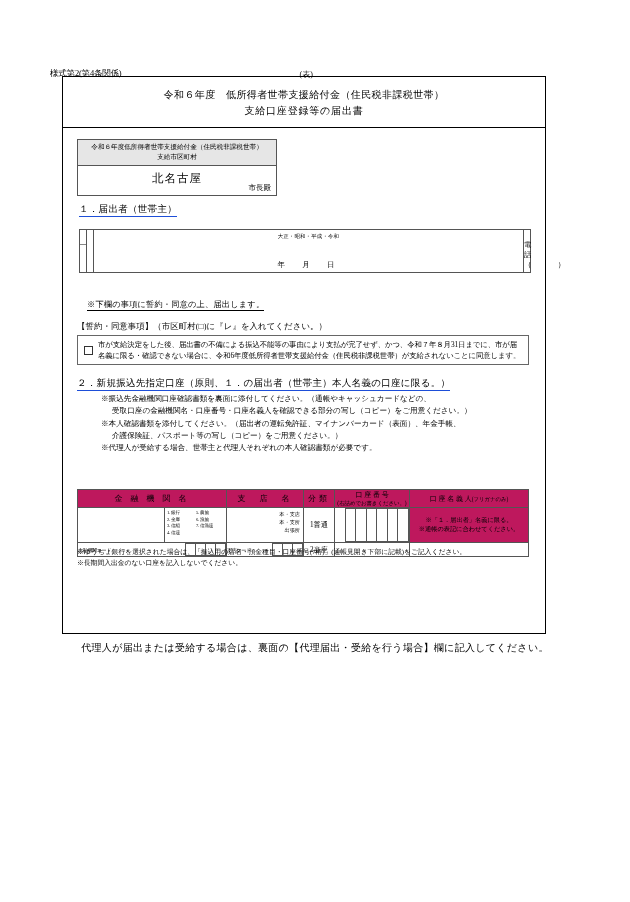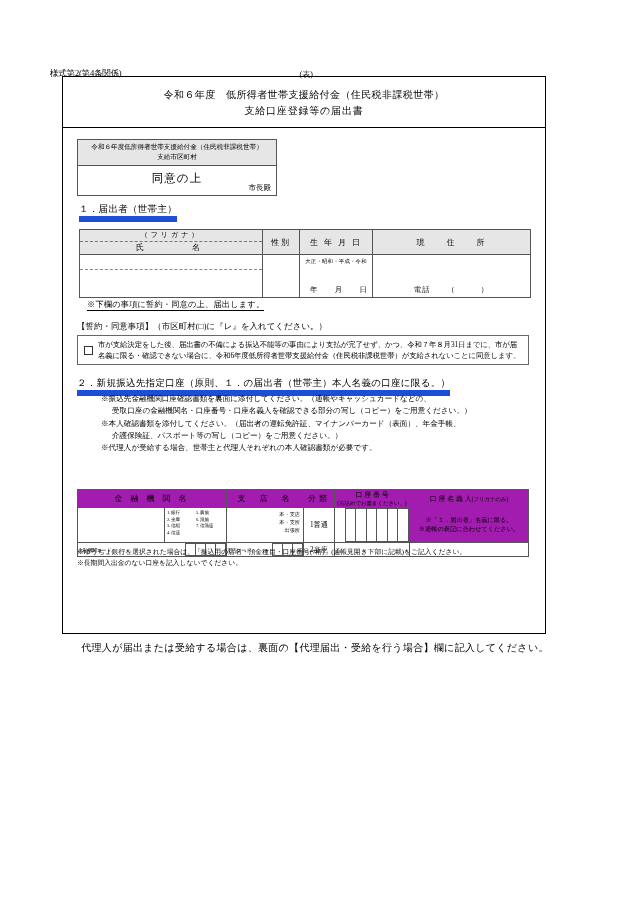--- a/index.html
+++ b/index.html
@@ -62,41 +62,41 @@
     position:absolute;right:22px;top:58px;
     width:52px;height:52px;border-radius:50%;
     border:1px dashed #777;
     display:flex;flex-direction:column;align-items:center;justify-content:center;
     font-size:7.2px;line-height:1.45;color:#222;
   }
 
   
   .sec-head{
     position:absolute;font-size:9.5px;letter-spacing:0.3px;
-    border-bottom:6px solid #1d4ed8;display:inline-block;padding-bottom:0px;
+    border-bottom:1px solid #1d4ed8;display:inline-block;padding-bottom:0px;
   }
   #sec1{left:16px;top:126px;}
   #sec2{left:14px;top:300px;}
 
   
   table{border-collapse:collapse;}
   .applicant{
     position:absolute;left:16px;top:152px;width:452px;
     font-size:7.6px;
   }
   .applicant td{border:0.8px solid #555;padding:0;}
   .applicant .hdr{background:#e6e6e6;text-align:center;}
   .cell-furi{height:11px;line-height:11px;font-size:7px;letter-spacing:3px;
              border-bottom:0.8px dashed #777 !important;}
   .cell-name{height:12px;line-height:12px;font-size:8px;letter-spacing:6px;}
   .hdr-mid{height:23px;text-align:center;vertical-align:middle;letter-spacing:2px;font-size:8px;}
   .body-row td{height:42px;vertical-align:top;}
   .nm-upper{height:14px;border-bottom:0.8px dashed #888;}
   .era{font-size:5.4px;text-align:center;padding-top:3px;letter-spacing:0.2px;}
-  .ymd{font-size:7.4px;text-align:right;letter-spacing:5px;position:absolute;
+  .ymd{font-size:7.4px;text-align:center;letter-spacing:5px;position:absolute;
        bottom:2px;left:0;right:0;}
   .relcell{position:relative;height:42px;}
   .tel{position:absolute;bottom:2px;left:0;right:0;text-align:center;
        font-size:7.4px;letter-spacing:1px;}
 
   
   .pledge-intro{
     position:absolute;left:24px;top:222px;font-size:8.2px;
     border-bottom:1px solid #000;display:inline-block;letter-spacing:0.2px;
   }
@@ -115,21 +115,21 @@
   .notes{position:absolute;left:38px;top:316px;width:430px;font-size:7.6px;line-height:1.62;}
   .notes div{white-space:nowrap;}
   .ind{padding-left:11px;}
 
   
   .acct-head{position:absolute;left:14px;top:416px;font-size:8.4px;text-decoration:underline;}
   .acct{
     position:absolute;left:14px;top:412px;width:452px;font-size:7px;
   }
   .acct td{border:0.8px solid #555;padding:0;vertical-align:middle;}
-  .acct .hdr{background:#a21caf;text-align:center;}
+  .acct .hdr{background:#be185d;text-align:center;}
   .h-main{height:15px;letter-spacing:3px;font-size:8px;}
   .sub-note{font-size:5.4px;letter-spacing:0;}
   .nm-note{font-size:6.2px;line-height:1.45;text-align:center;padding:2px 1px;}
 
   .fi-cell{position:relative;height:34px;}
   .fi-list{
     position:absolute;right:0;top:0;bottom:0;width:62px;
     border-left:0.8px solid #555;box-sizing:border-box;
     display:flex;font-size:4.6px;line-height:1.42;padding:2px 1px 0 2px;
     letter-spacing:-0.2px;
@@ -173,39 +173,30 @@
       <div class="title-line2">支給口座登録等の届出書</div>
     </div>
     <hr class="title-rule">
 
     <div class="muni-wrap">
       <div class="muni-head">
         <div>令和６年度低所得者世帯支援給付金（住民税非課税世帯）</div>
         <div>支給市区町村</div>
       </div>
       <div class="muni-body">
-        <div class="muni-name">同意の上</div>
+        <div class="muni-name">北名古屋</div>
         <div class="muni-suffix">市長殿</div>
       </div>
     </div>
 
 
     <div class="sec-head" id="sec1">１．届出者（世帯主）</div>
 
     <table class="applicant">
       <tbody>
-          <tr>
-        <td style="width:182px">
-          <div class="hdr cell-furi">（フリガナ）</div>
-          <div class="hdr cell-name">氏　　　名</div>
-        </td>
-        <td class="hdr hdr-mid" style="width:36px">性別</td>
-        <td class="hdr hdr-mid" style="width:72px">生 年 月 日</td>
-        <td class="hdr hdr-mid">現　　住　　所</td>
-      </tr>
       <tr class="body-row">
         <td>
           <div class="nm-upper"></div>
           <div></div>
         </td>
         <td></td>
         <td>
           <div class="relcell">
             <div class="era">大正・昭和・平成・令和</div>
             <div class="ymd">年　月　日</div>

